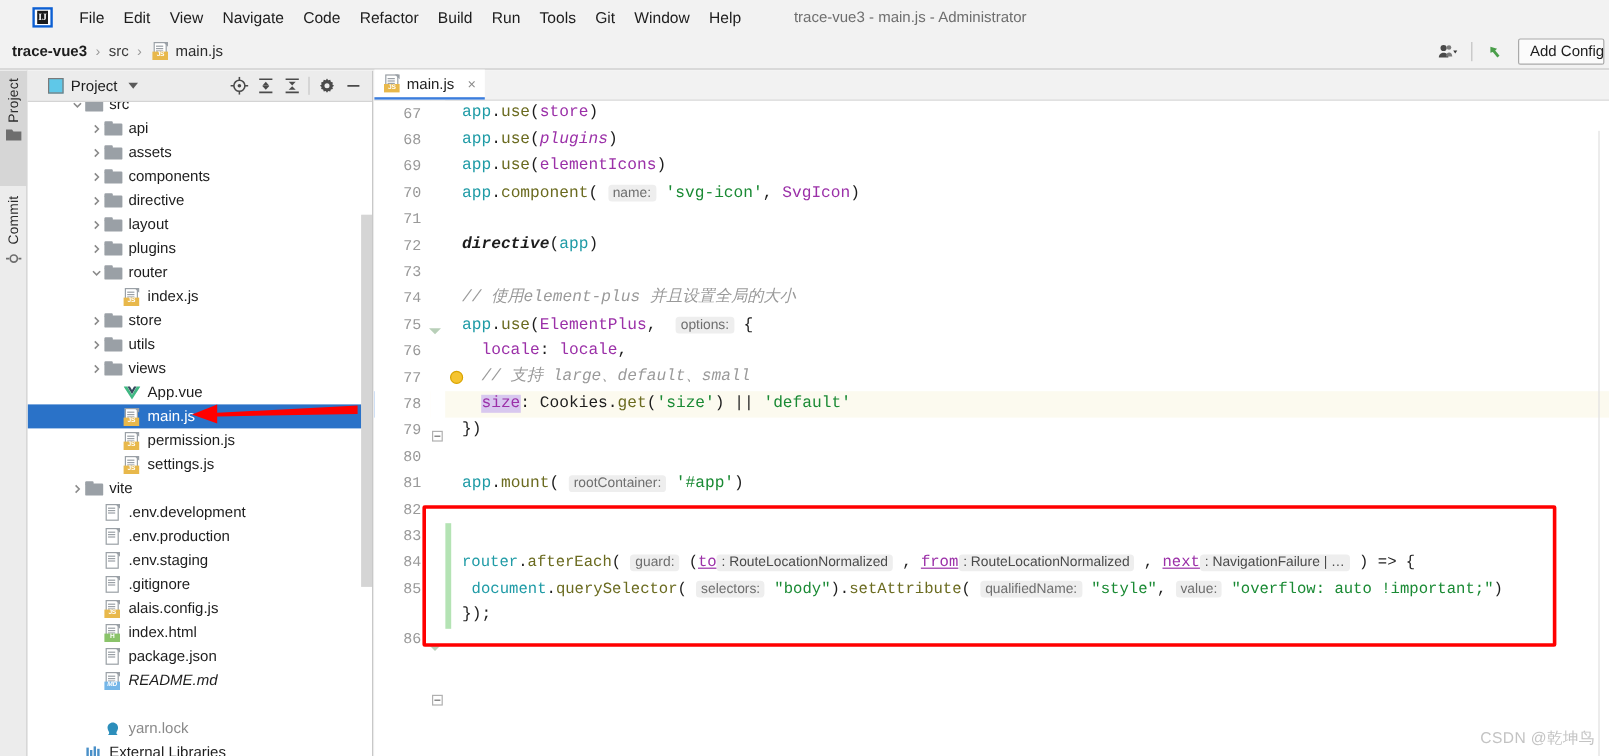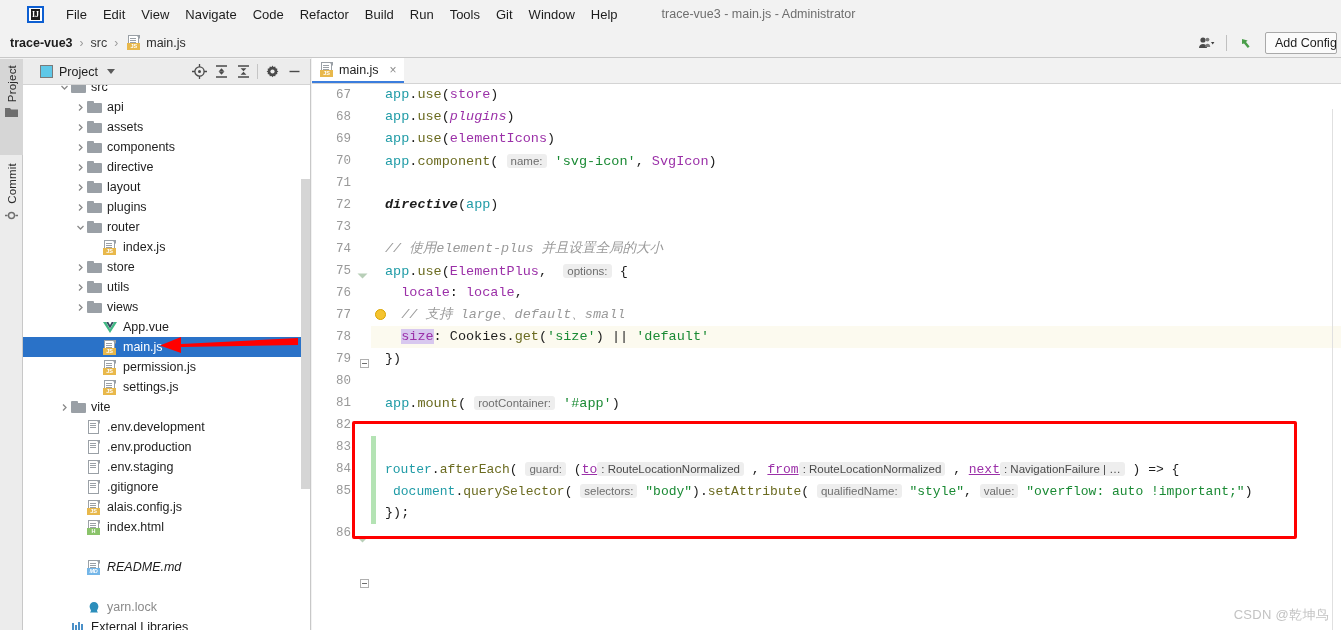--- a/index.html
+++ b/index.html
@@ -695,20 +695,32 @@
           <span class="tw"></span>
           <span class="node-ico">
             <span class="fileico" style="display:block;margin-top:1px;">
               <span class="page"></span>
               <span class="fold"></span>
               <span class="lines"></span>
               <span class="tag tag-h">H</span>
             </span>
           </span>
           <span class="node-label">index.html</span>
+        </div>
+        <div class="tree-row" style="top: 452px; position: absolute; left: 0px; right: 0px;">
+          <span style="display: inline-block; width: 50px; flex: 0 0 auto;"></span>
+          <span class="tw"></span>
+          <span class="node-ico">
+            <span class="fileico" style="display:block;margin-top:1px;">
+              <span class="page"></span>
+              <span class="fold"></span>
+              <span class="lines"></span>
+            </span>
+          </span>
+          <span class="node-label">package.json</span>
         </div>
         <div class="tree-row" style="top: 472px; position: absolute; left: 0px; right: 0px; font-style: italic;">
           <span style="display: inline-block; width: 50px; flex: 0 0 auto;"></span>
           <span class="tw"></span>
           <span class="node-ico">
             <span class="fileico" style="display:block;margin-top:1px;">
               <span class="page"></span>
               <span class="fold"></span>
               <span class="lines"></span>
               <span class="tag tag-md">MD</span>

